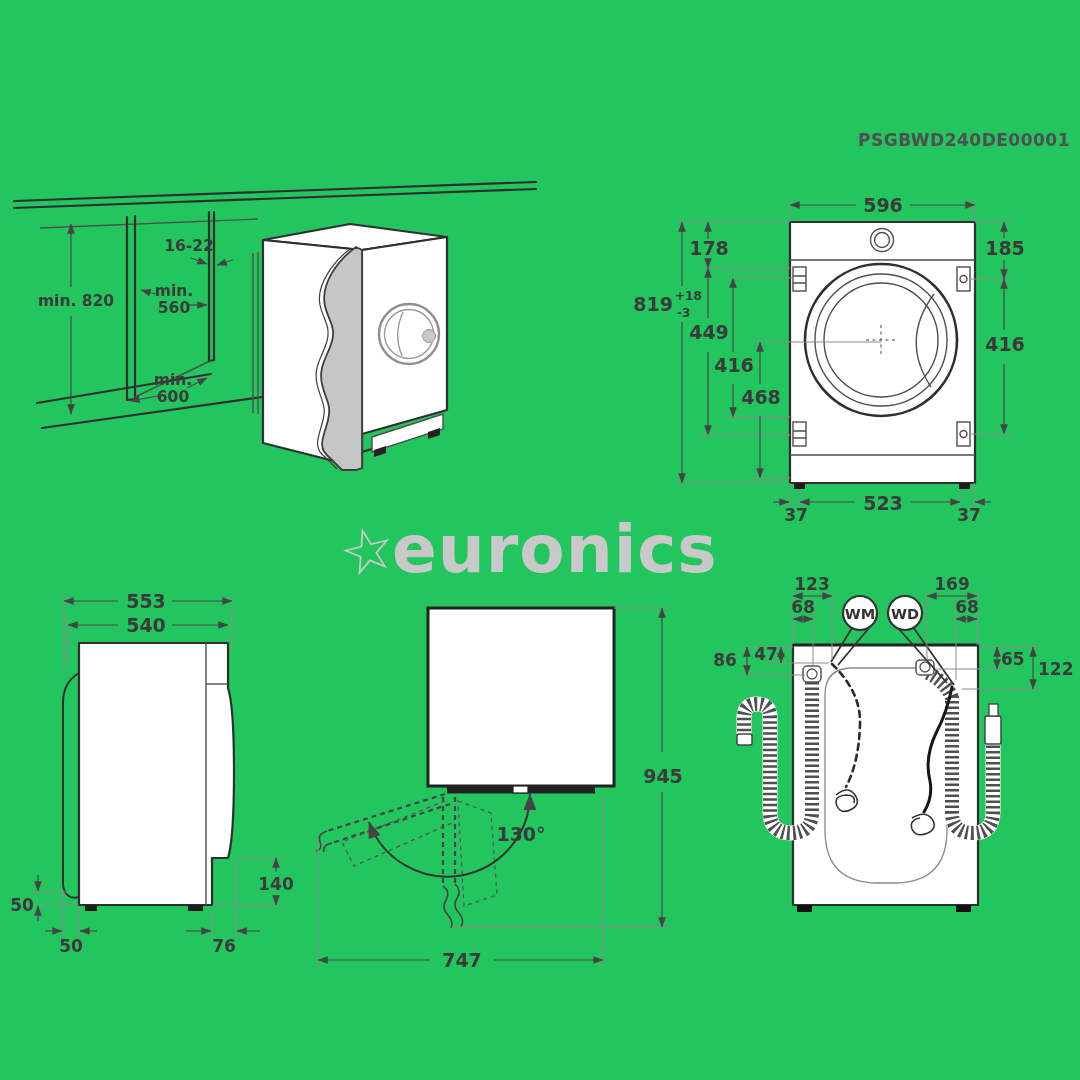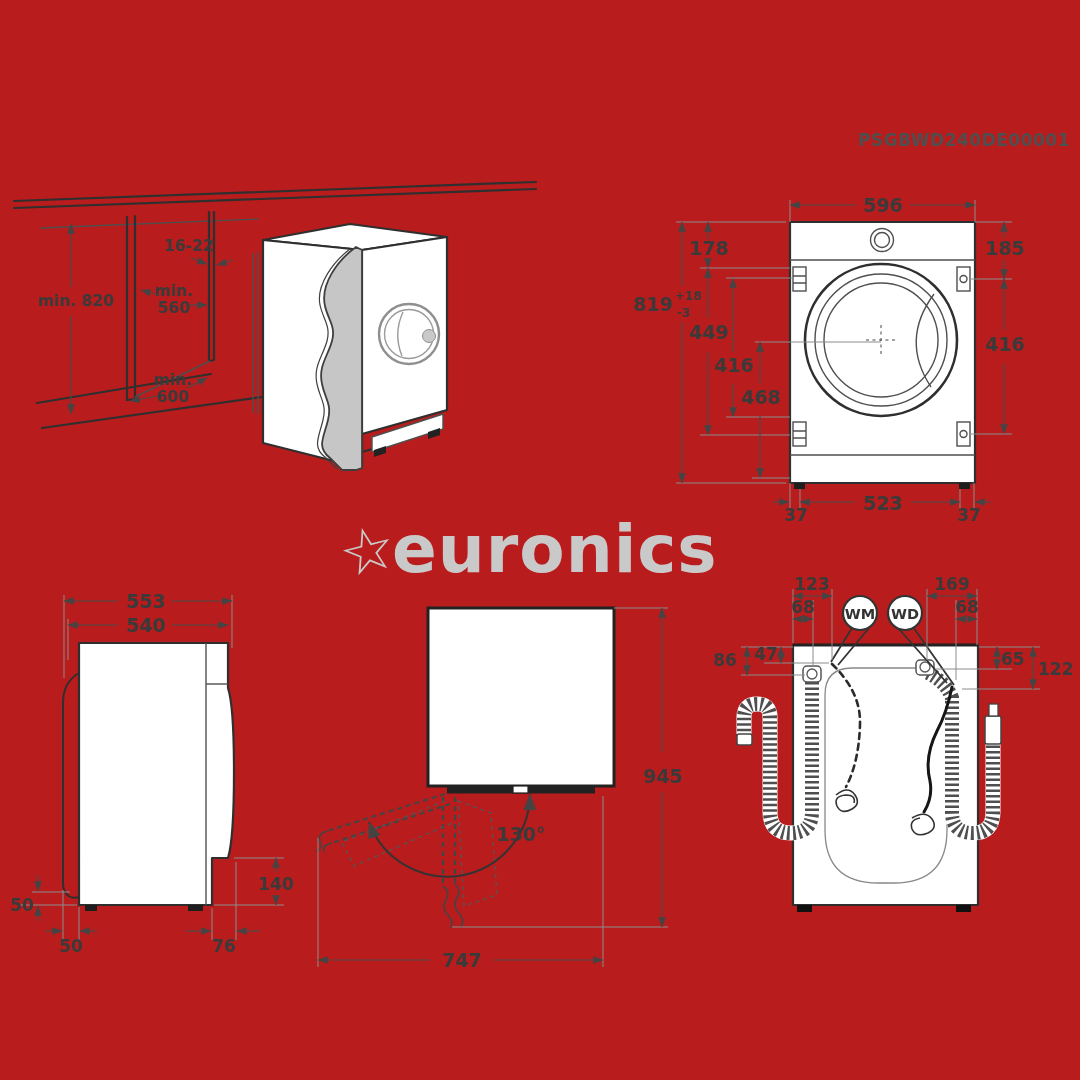--- a/index.html
+++ b/index.html
@@ -1,16 +1,16 @@
 <!DOCTYPE html>
 <html><head>
 <meta charset="utf-8">
 <style>
   html,body{margin:0;padding:0;background:#fff;}
-  #page{position:relative;width:1080px;height:1080px;background:#b91c1c;overflow:hidden;
+  #page{position:relative;width:1080px;height:1080px;background:#22c55e;overflow:hidden;
         font-family:"DejaVu Sans","Liberation Sans",sans-serif;}
   svg{display:block;}
   
   .ln  {stroke:#2f2f2f;stroke-width:2.2;fill:none;stroke-linecap:round;stroke-linejoin:round;}
   .lnF {stroke:#2f2f2f;stroke-width:2.2;fill:#ffffff;stroke-linejoin:round;}
   .md  {stroke:#4f4f4f;stroke-width:1.4;fill:none;}
   .mdF {stroke:#4f4f4f;stroke-width:1.4;fill:#ffffff;}
   .ext {stroke:#8c8c8c;stroke-width:1;fill:none;}
   .dl  {stroke:#4a4a4a;stroke-width:1.2;fill:none;}
   .ms  {marker-start:url(#arr);}

